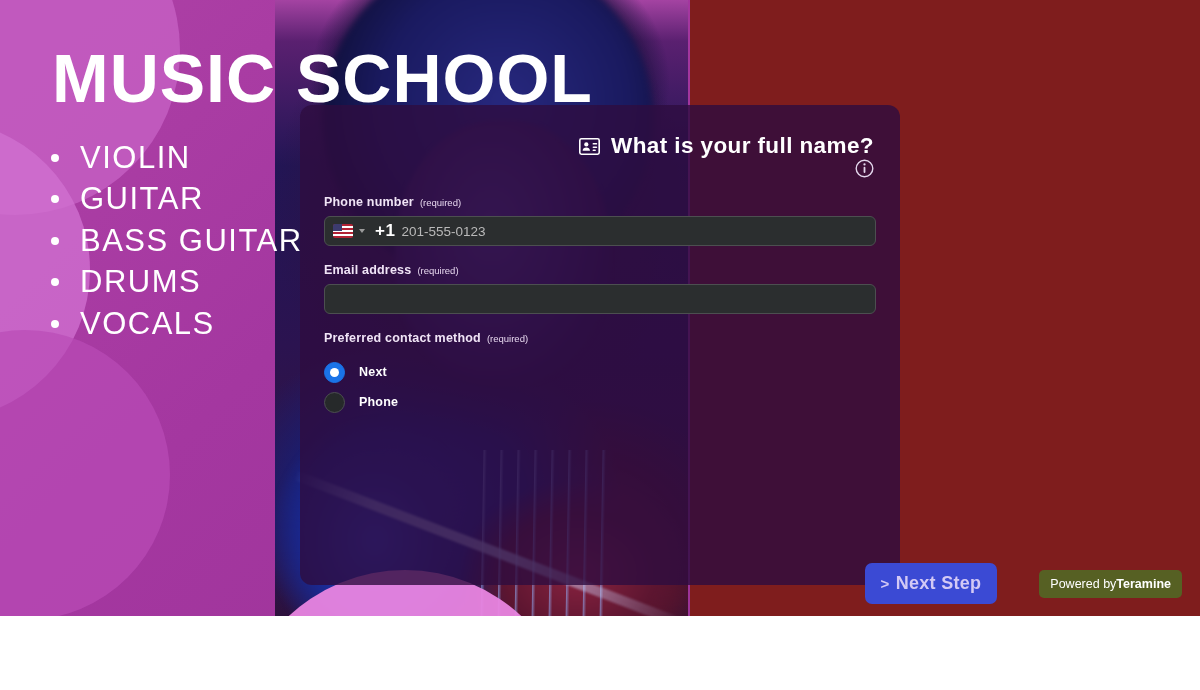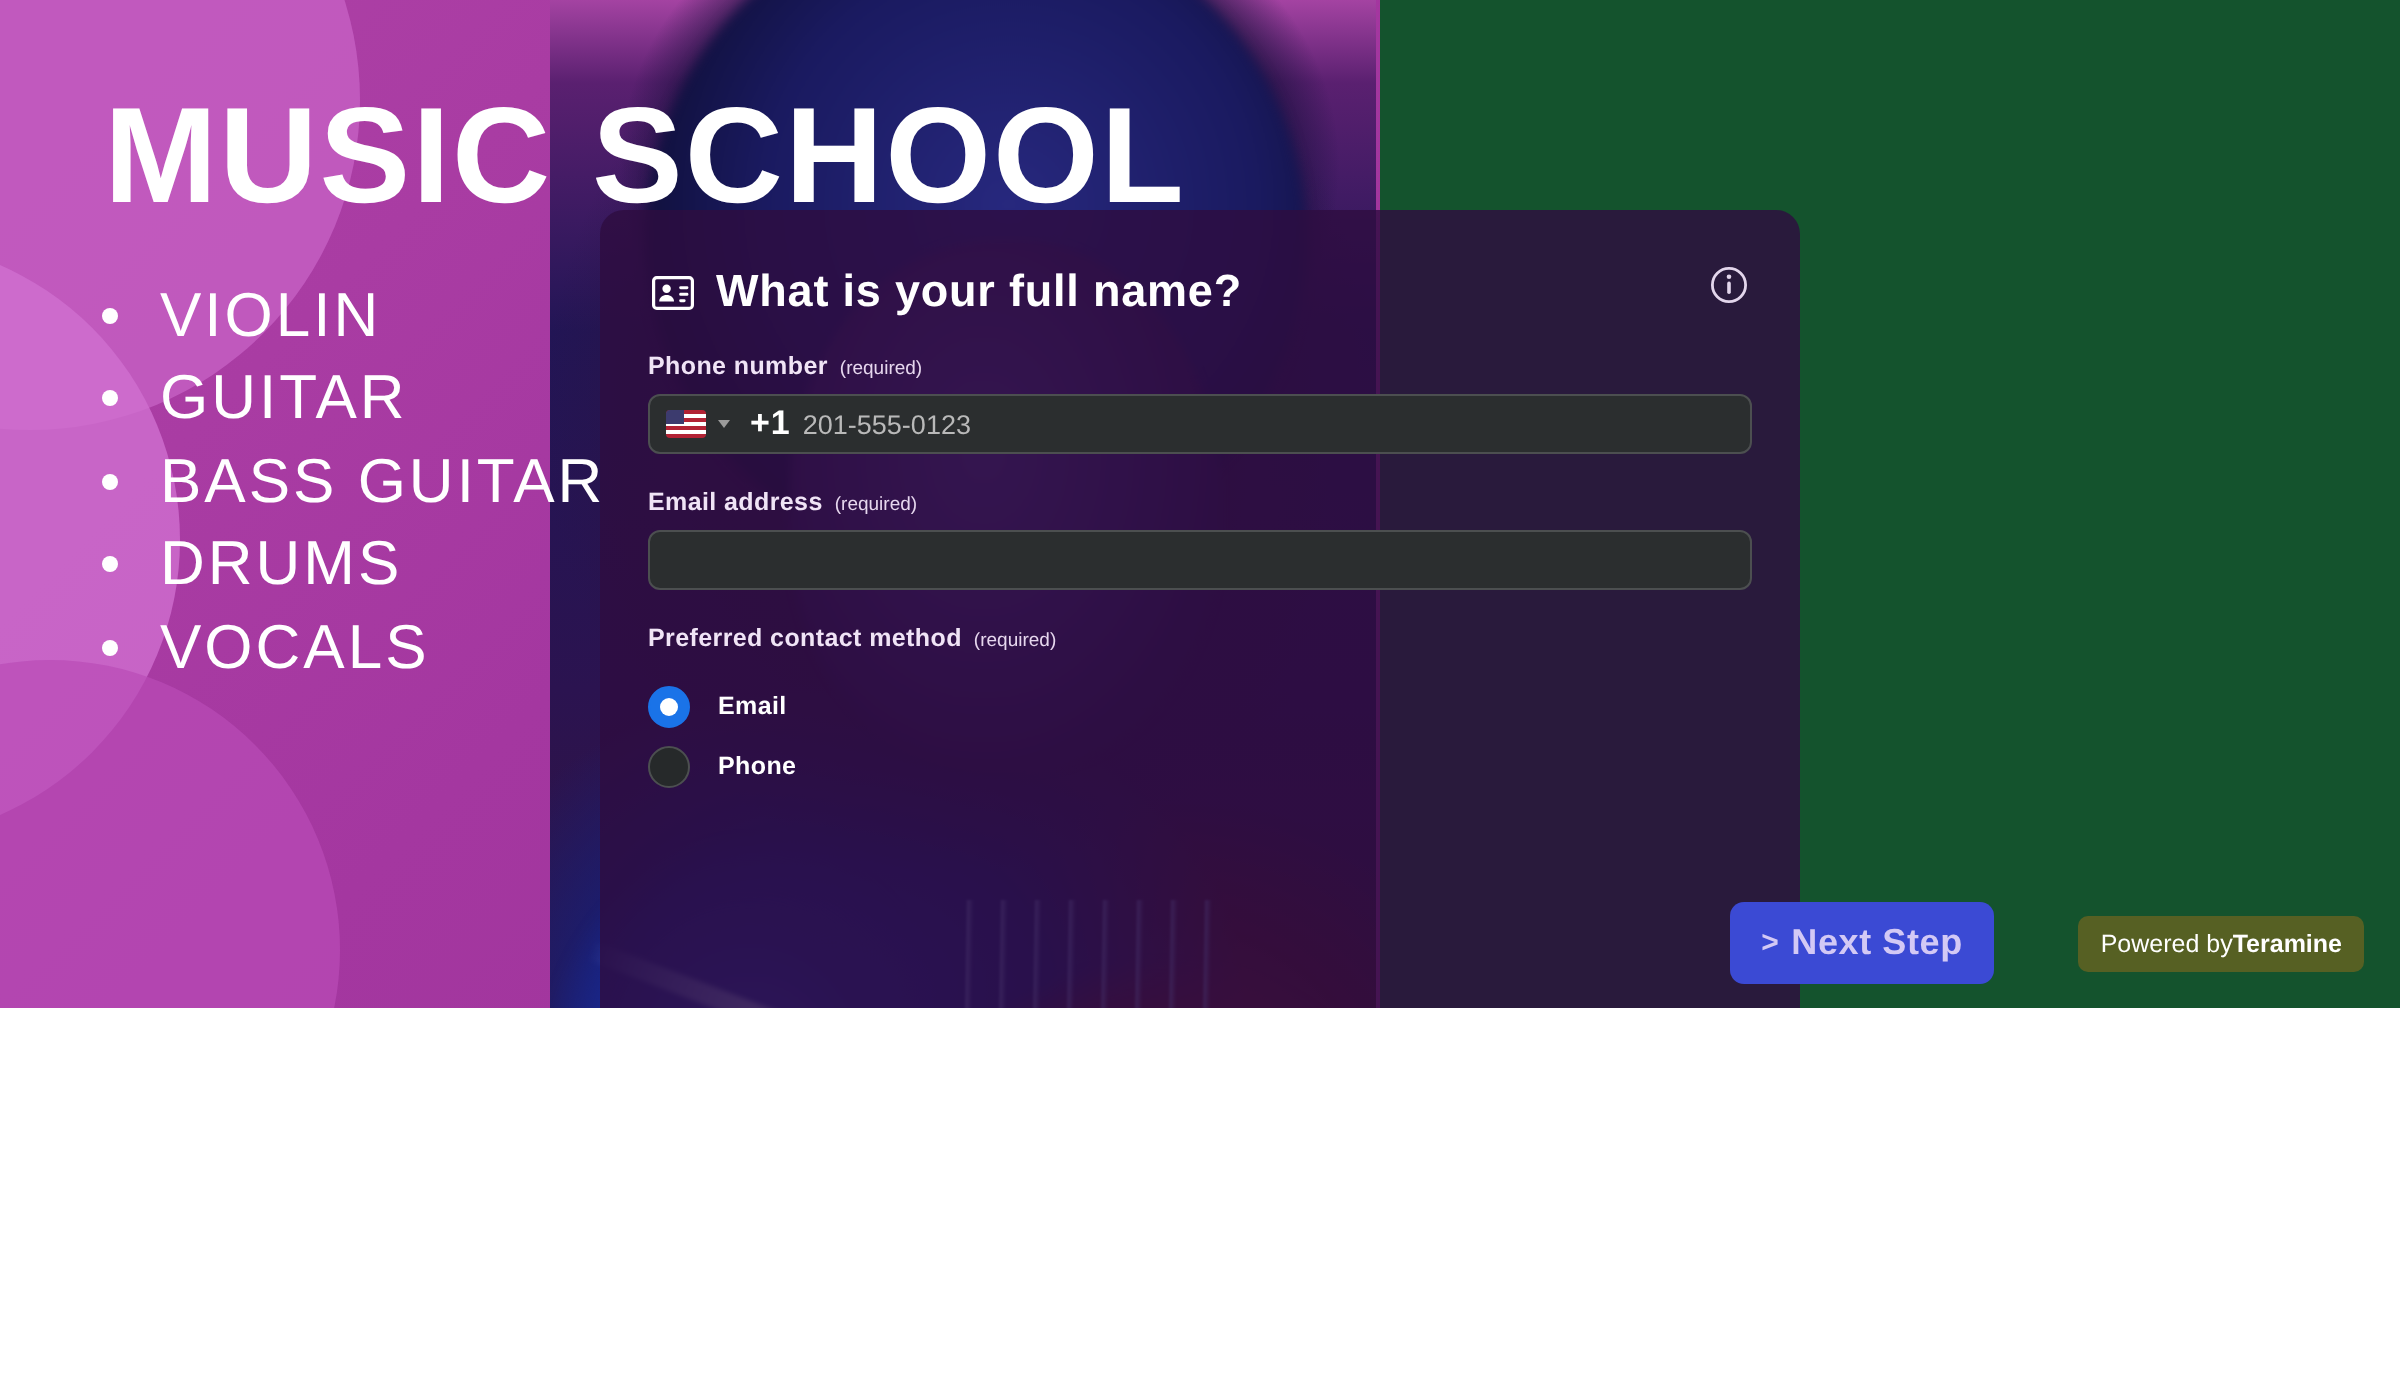--- a/index.html
+++ b/index.html
@@ -7,22 +7,22 @@
   html, body {
     width: 1200px;
     height: 690px;
     overflow: hidden;
     font-family: "Liberation Sans", sans-serif;
   }
 
   #stage {
     position: relative;
     width: 1200px;
-    height: 504px;
-    background: #14532d;
+    height: 616px;
+    background: #7f1d1d;
     overflow: hidden;
   }
 
   
   .promo-bg {
     position: absolute;
     left: 0; top: 0;
     width: 690px; height: 690px;
     background: linear-gradient(135deg, #ae41a6 0%, #a437a0 45%, #9c3397 100%);
     overflow: hidden;
@@ -133,23 +133,24 @@
     position: absolute;
     left: 300px; top: 105px;
     width: 600px; height: 480px;
     border-radius: 12px;
     background: rgba(46, 12, 64, .80);
     z-index: 10;
     padding: 24px;
   }
   .card-head {
     display: flex;
-    align-items: flex-start;
+    align-items: flex-end;
     justify-content: space-between;
     padding: 4px 2px 0 2px;
+    flex-direction: column;
   }
   .card-title-wrap { display: flex; align-items: center; gap: 11px; }
   .card-title {
     color: #ffffff;
     font-size: 22.5px;
     font-weight: 700;
     letter-spacing: .4px;
   }
   .idcard-icon { display: block; }
   .info-icon { display: block; cursor: pointer; }
@@ -391,21 +392,21 @@
     </div>
 
     <div class="field">
       <div class="field-label">
         <span>Preferred contact method</span>
         <span class="req">(required)</span>
       </div>
       <div class="radio-group">
         <div class="radio-row">
           <span class="radio selected"></span>
-          <span class="radio-label">Email</span>
+          <span class="radio-label">Next</span>
         </div>
         <div class="radio-row">
           <span class="radio"></span>
           <span class="radio-label">Phone</span>
         </div>
       </div>
     </div>
 
   </div>
 

